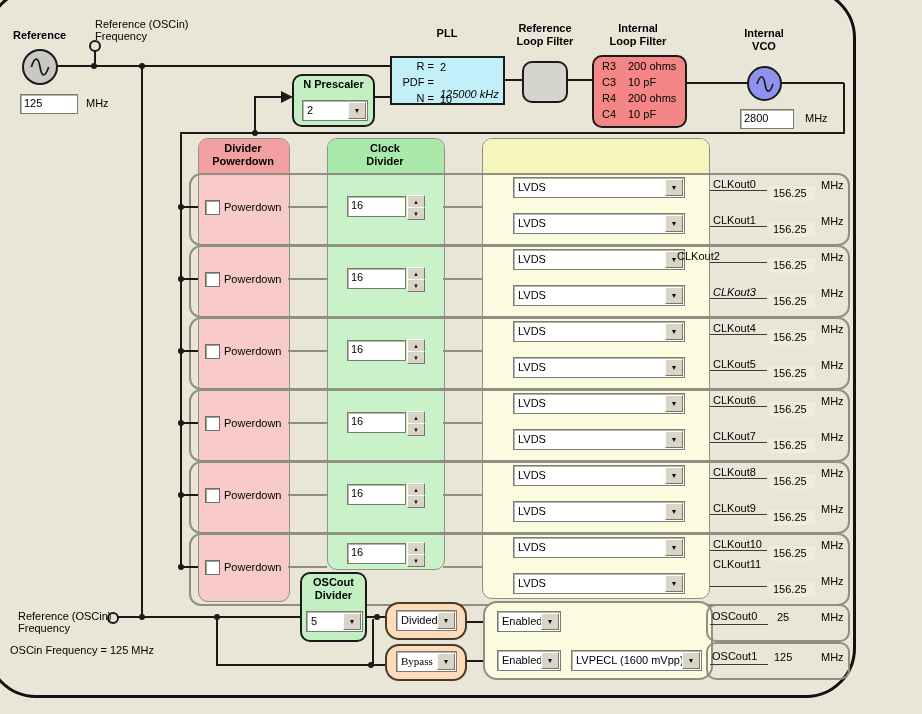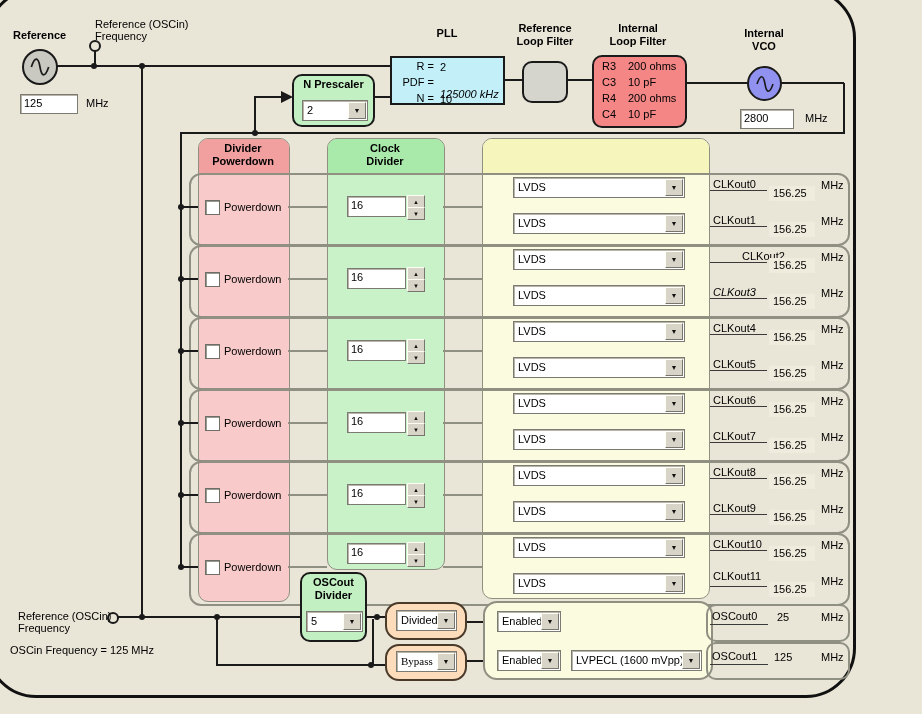--- a/index.html
+++ b/index.html
@@ -189,21 +189,21 @@
   <div class="txt" style="left:224px;top:273px;">Powerdown</div>
   <div class="edit" style="left:347px;top:268px;width:57px;height:19px;">
       <span>16</span>
     </div>
   <div class="spinbtn" style="left:407px;top:267px;">▲</div>
   <div class="spinbtn" style="left:407px;top:279px;">▼</div>
   <div class="combo" style="left:513px;top:249px;width:170px;">
       <span class="val">LVDS</span>
       <span class="btn">▼</span>
     </div>
-  <div class="txt" style="left:742px;top:250px;text-align:right;">CLKout2</div>
+  <div class="txt" style="left:677px;top:250px;text-align:right;">CLKout2</div>
   <div class="ul" style="left:710px;top:262px;width:57px;"></div>
   <div class="valbox" style="left:769px;top:258px;width:46px;">
       <span>156.25</span>
     </div>
   <div class="txt" style="left:821px;top:251px;">MHz</div>
   <div class="combo" style="left:513px;top:285px;width:170px;">
       <span class="val">LVDS</span>
       <span class="btn">▼</span>
     </div>
   <div class="txt" style="left:713px;top:286px;font-style:italic;">CLKout3</div>
@@ -331,21 +331,21 @@
   <div class="txt" style="left:713px;top:538px;">CLKout10</div>
   <div class="ul" style="left:710px;top:550px;width:57px;"></div>
   <div class="valbox" style="left:769px;top:546px;width:46px;">
       <span>156.25</span>
     </div>
   <div class="txt" style="left:821px;top:539px;">MHz</div>
   <div class="combo" style="left:513px;top:573px;width:170px;">
       <span class="val">LVDS</span>
       <span class="btn">▼</span>
     </div>
-  <div class="txt" style="left:713px;top:570px;text-align:center;">CLKout11</div>
+  <div class="txt" style="left:713px;top:558px;text-align:center;">CLKout11</div>
   <div class="ul" style="left:710px;top:586px;width:57px;"></div>
   <div class="valbox" style="left:769px;top:582px;width:46px;">
       <span>156.25</span>
     </div>
   <div class="txt" style="left:821px;top:575px;">MHz</div>
 
   <div class="blockbox" style="left:300px;top:572px;width:63px;height:66px;background:#c2f0c2;"></div>
   <div class="txt b ctr" style="left:300px;top:576px;width:67px;">OSCout</div>
   <div class="txt b ctr" style="left:300px;top:589px;width:67px;">Divider</div>
   <div class="combo" style="left:306px;top:611px;width:55px;">

